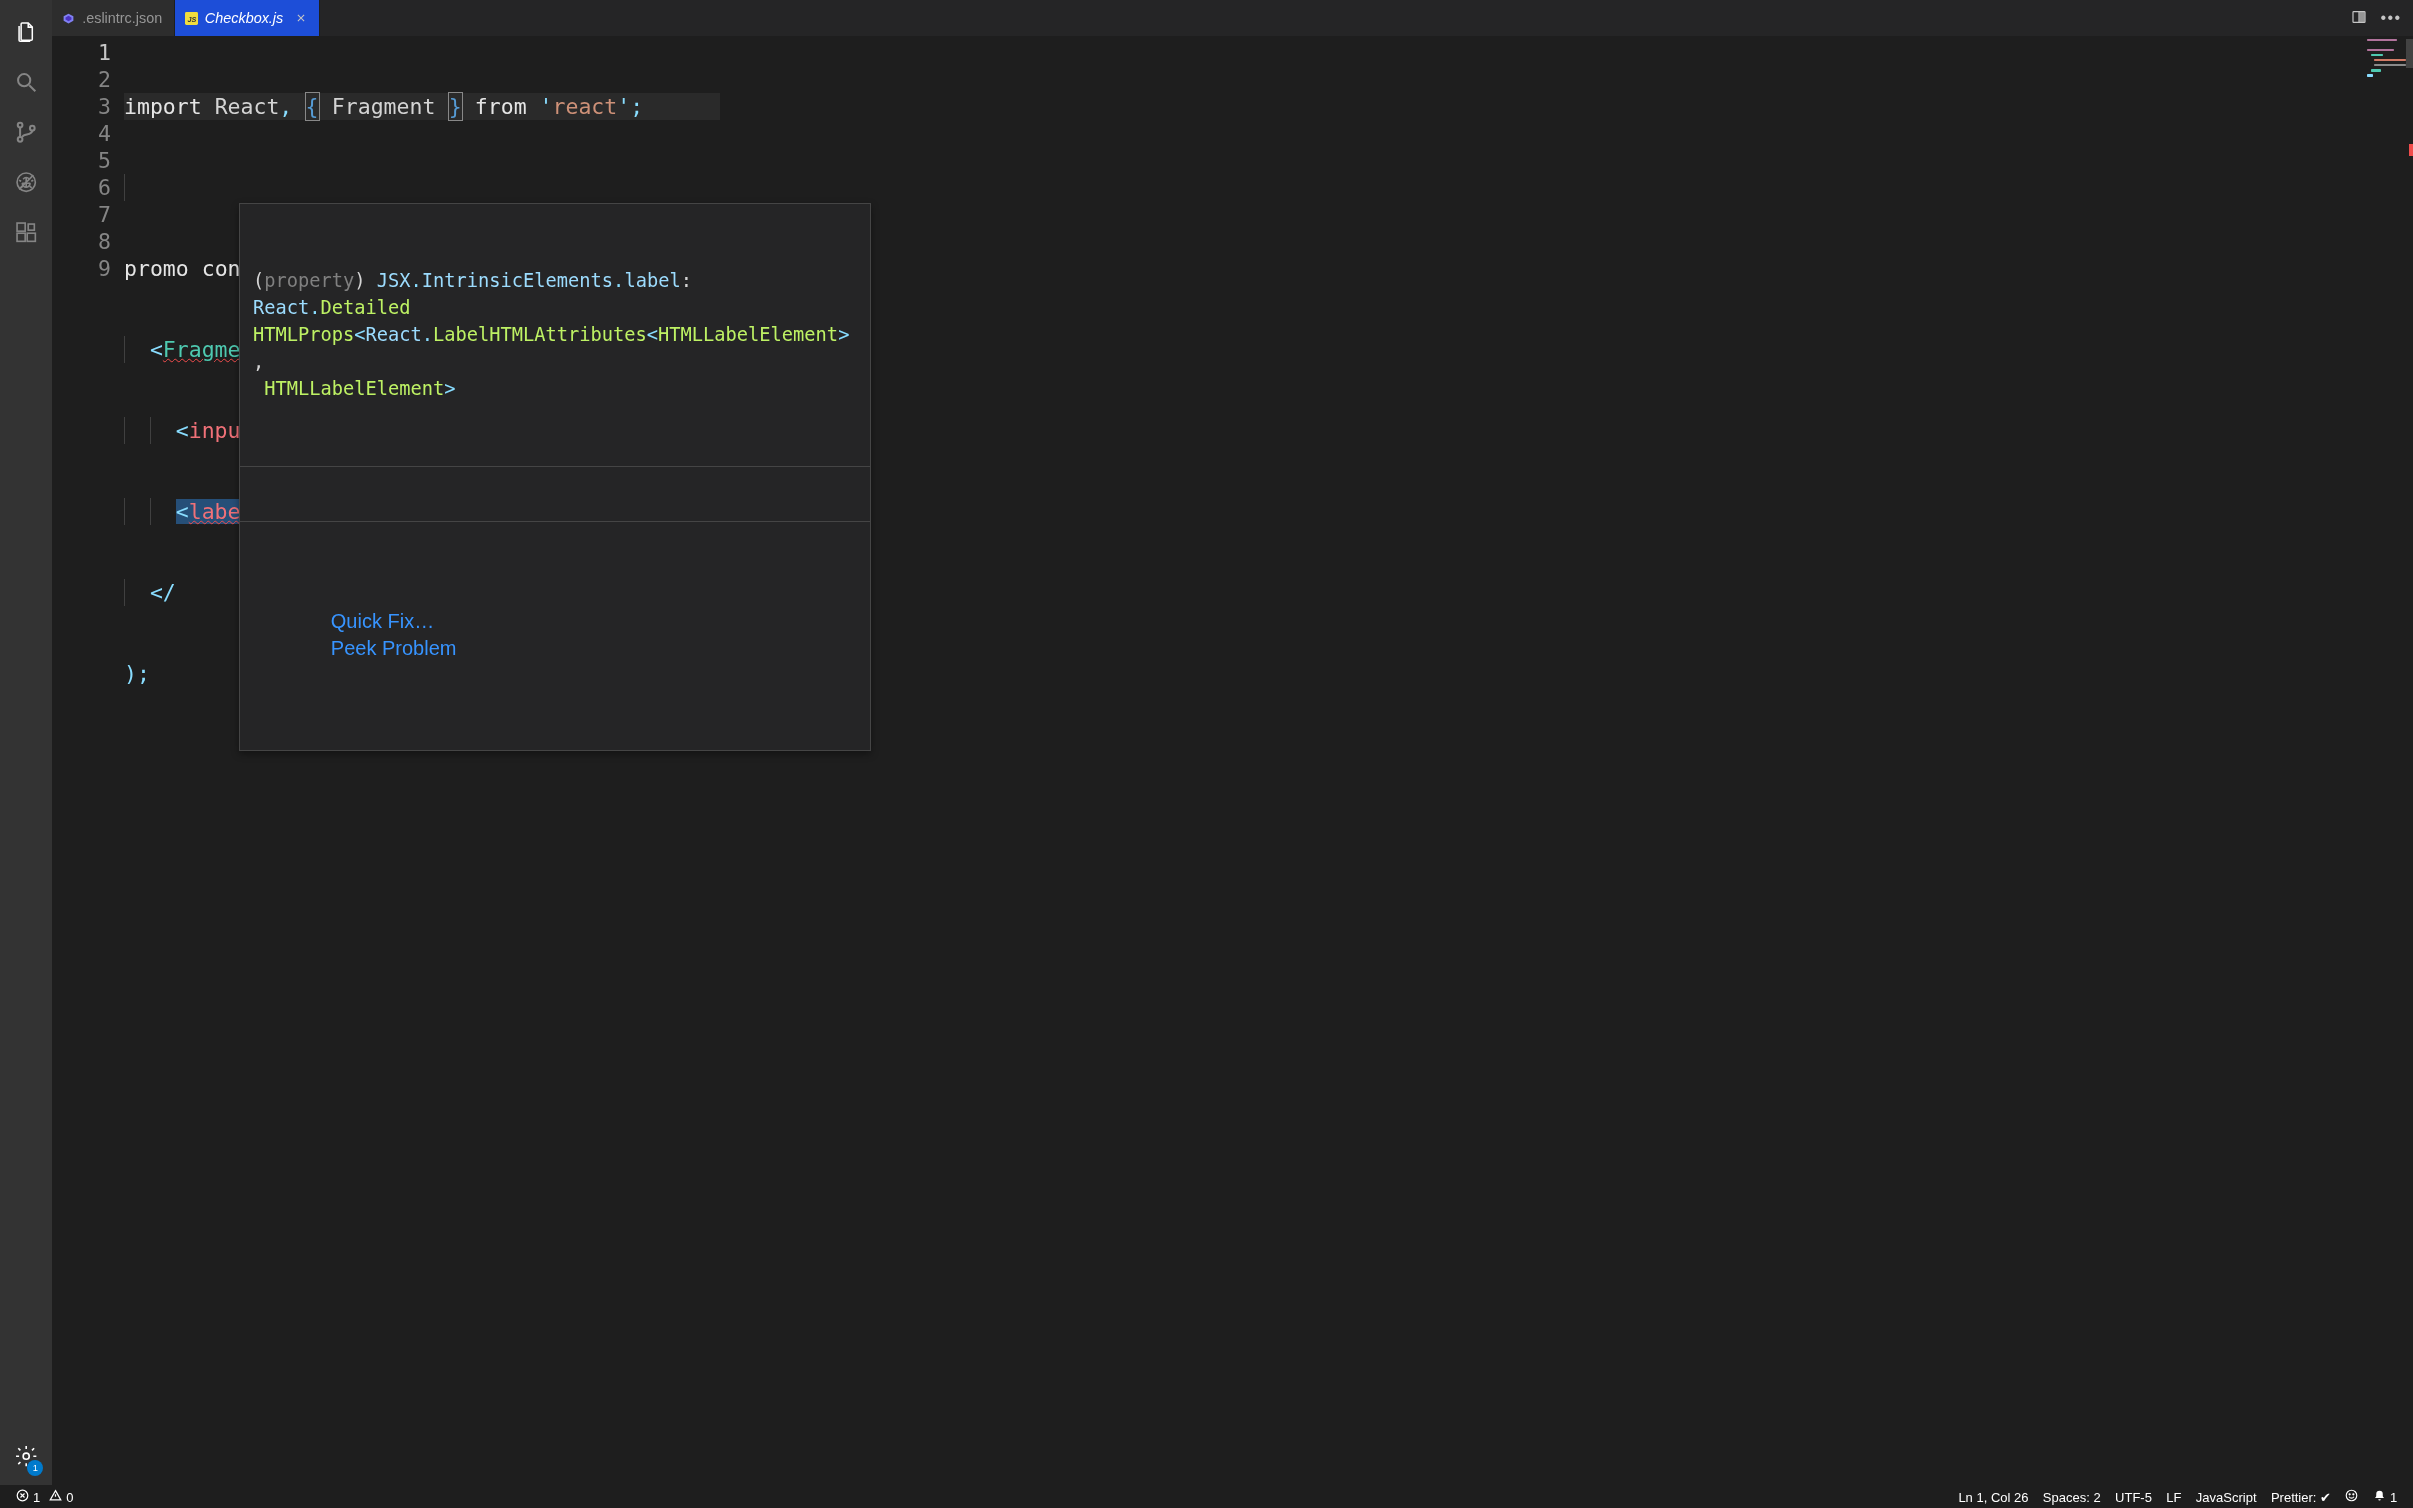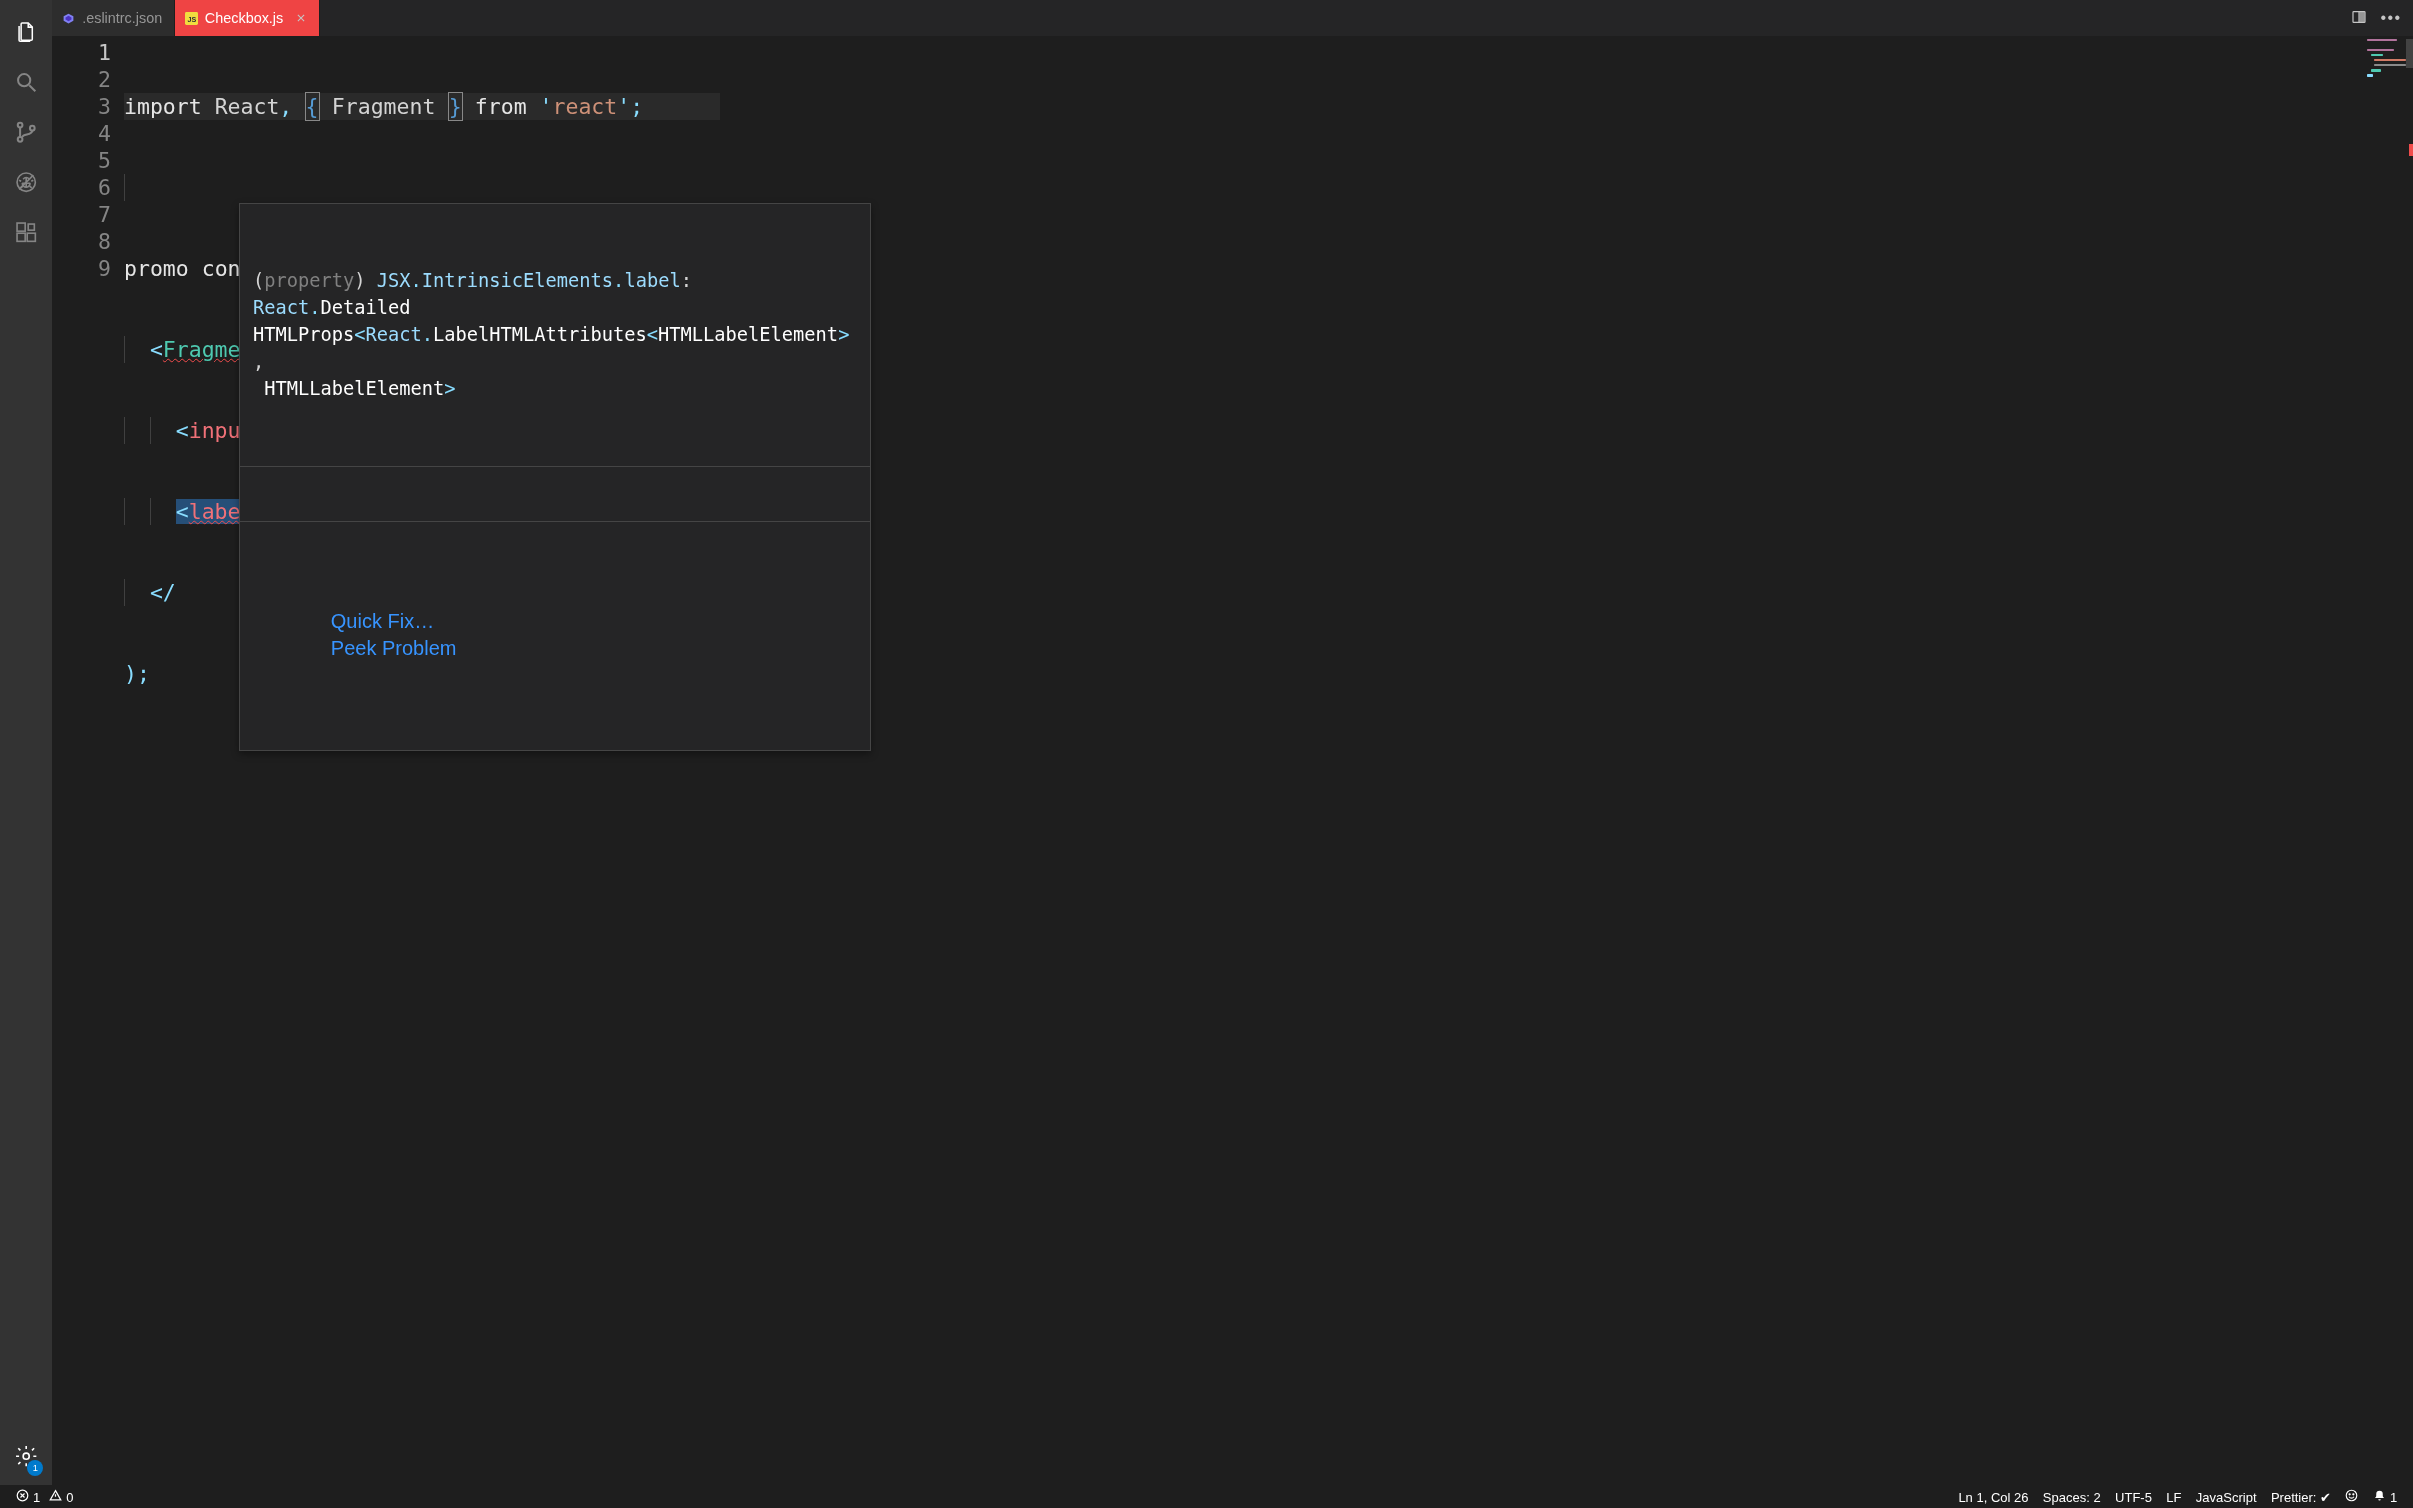--- a/index.html
+++ b/index.html
@@ -91,22 +91,23 @@
     padding: 0 11.5px 0 10px;
     font-size: 14.4px;
     gap: 7.2px;
     color: #969696;
     background: #2d2d2d;
     border-right: 0.7px solid #1e1e1e;
     cursor: pointer;
     white-space: nowrap;
   }
   .tab.active {
-    background: #ef4444;
+    background: #1d4ed8;
     color: #ffffff;
+    font-style: italic;
   }
   .tab-icon { width: 13px; height: 13px; display: inline-block; }
   .tab-close {
     width: 13px; height: 13px;
     display: flex; align-items:center; justify-content:center;
     color: #c5c5c5;
     margin-left: 4.3px;
     font-size: 13px;
   }
   .tabs-spacer { flex: 1; }
@@ -235,21 +236,21 @@
   }
   .hover-box .actions a {
     color: #3794ff;
     text-decoration: none;
     margin-right: 20px;
     cursor: pointer;
     white-space: nowrap;
   }
   .hov-muted { color: #808080; }
   .hov-id   { color: #9cdcfe; }
-  .hov-type { color: #ffffff; }
+  .hov-type { color: #bef264; }
   .hov-acc  { color: #89ddff; }
   .hov-br   { color: #d4d4d4; }
   
   .status-bar {
     height: 23px;
     background: #1e1e1e;
     border-top: 0.7px solid #1e1e1e;
     display: flex;
     align-items: center;
     color: #ffffff;

